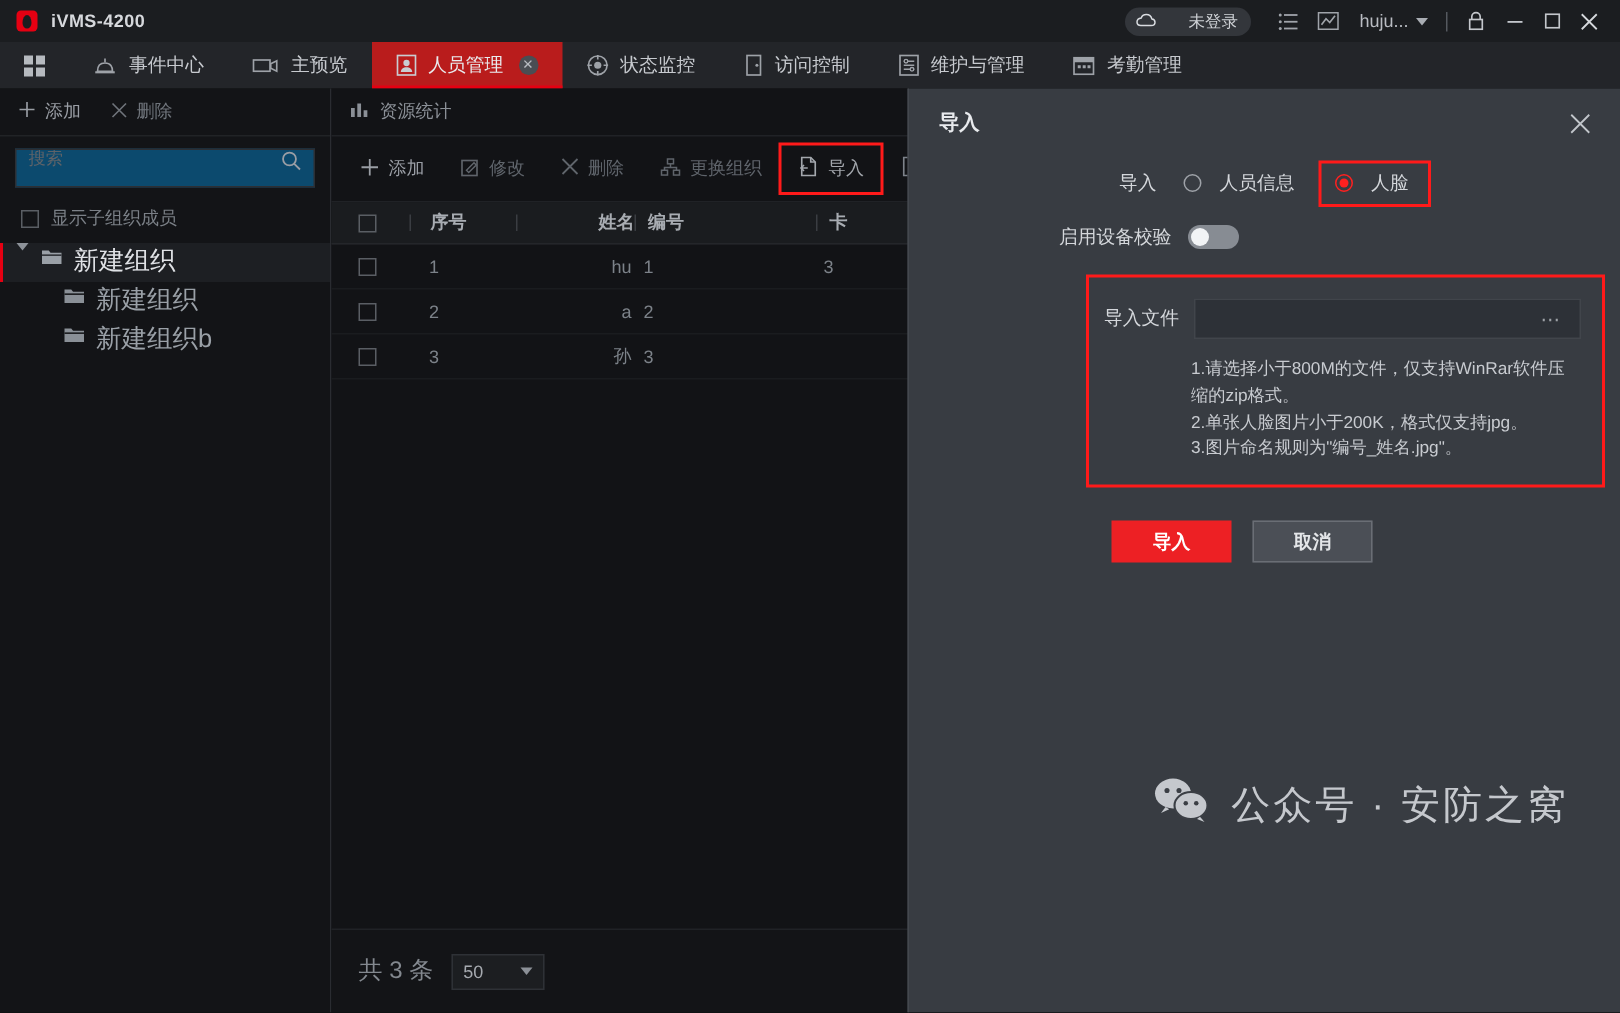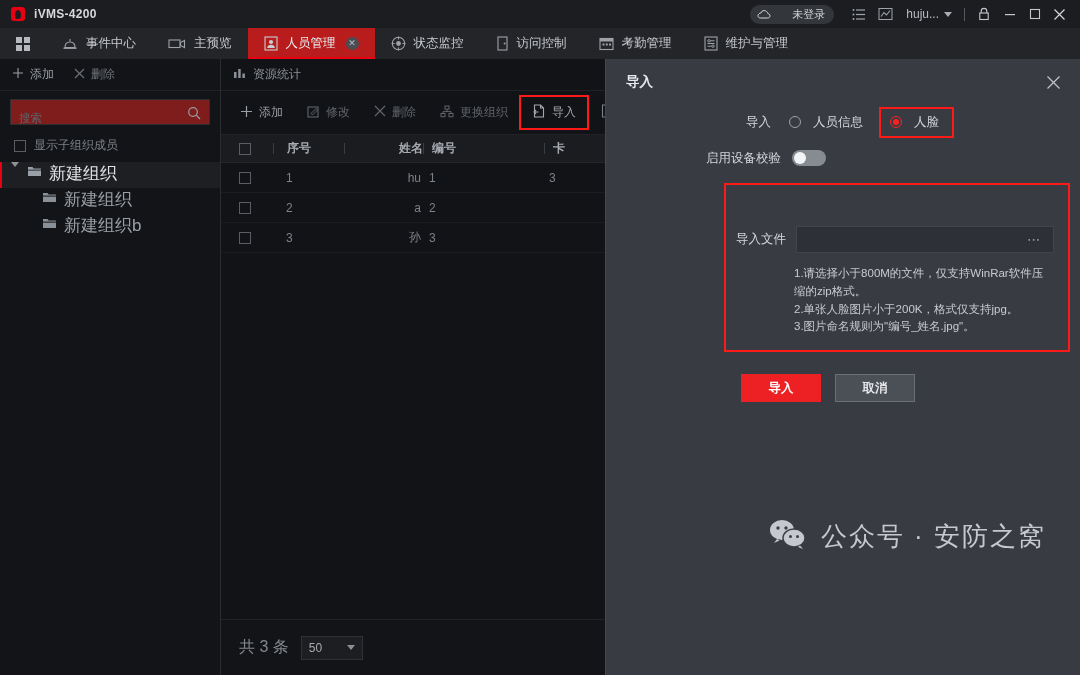--- a/index.html
+++ b/index.html
@@ -85,22 +85,22 @@
     background: #131417; border-right: 1px solid #2a2c31;
   }
   .lp-toolbar {
     height: 32px; display: flex; align-items: center; padding-left: 12px; gap: 20px;
     border-bottom: 1px solid #212326;
   }
   .lp-btn { display: flex; align-items: center; gap: 6px; font-size: 12px; color: #6f747b; }
   .lp-btn.enabled { color: #9a9ea5; }
   .lp-search-wrap { padding: 8px 10px 6px 10px; }
   .lp-search {
-    height: 26px; background: #7f1d1d; border: 1px solid #2c2f34;
-    display: flex; align-items: flex-end; padding: 0 8px;
+    height: 26px; background: #0c4a6e; border: 1px solid #2c2f34;
+    display: flex; align-items: flex-start; padding: 0 8px;
   }
   .lp-search input {
     flex: 1; background: transparent; border: none; outline: none;
     color: #b9bcc2; font-size: 11.5px; font-family: inherit;
   }
   .lp-search input::placeholder { color: #5e6369; }
   .lp-check-row {
     display: flex; align-items: center; gap: 8px; padding: 6px 0 8px 14px;
     font-size: 12px; color: #7b8087;
   }
@@ -200,21 +200,21 @@
   .toggle {
     width: 34px; height: 16px; border-radius: 8px; background: #878c93; position: relative;
   }
   .toggle::after {
     content: ""; position: absolute; left: 2px; top: 2px; width: 12px; height: 12px;
     border-radius: 50%; background: #f2f4f6;
   }
   .file-box {
     margin: 6px 10px 0 118px; border: 2px solid #ff1a1a; padding: 14px 14px 14px 10px;
   }
-  .file-row { display: flex; align-items: center; gap: 10px; margin-top: 27px; }
+  .file-row { display: flex; align-items: center; gap: 10px; }
   .file-lbl { font-size: 12.5px; color: #d4d7db; white-space: nowrap; }
   .file-input {
     flex: 1; height: 27px; background: #2d3137; border: 1px solid #41454b;
     display: flex; align-items: center; justify-content: flex-end; padding-right: 12px;
     color: #9da1a7; font-size: 13px; letter-spacing: 1px;
   }
   .notes { margin: 12px 0 0 58px; }
   .note-line { font-size: 11.5px; color: #c8cbd0; line-height: 1.55; }
   .dlg-actions {
     display: flex; gap: 14px; margin: 22px 0 0 0; justify-content: center; padding-right: 30px;
@@ -356,41 +356,41 @@
         <svg width="13" height="15" viewBox="0 0 13 15">
             <rect x="2" y="1" width="9" height="13" fill="none" stroke="#9ea2a8" stroke-width="1.1"></rect>
             <circle cx="8.6" cy="7.5" r="1" fill="#9ea2a8"></circle>
           </svg>
       </span>
       <span>访问控制</span>
     </div>
 
     <div class="nav-tab">
       <span class="ti">
+        <svg width="14" height="15" viewBox="0 0 14 15">
+            <rect x="1" y="1" width="12" height="13" fill="none" stroke="#9ea2a8" stroke-width="1.1"></rect>
+            <path d="M3.5 4.8h7M3.5 7.5h7M3.5 10.2h7" stroke="#9ea2a8" stroke-width="1"></path>
+            <circle cx="5" cy="4.8" r="1.2" fill="#232529" stroke="#9ea2a8" stroke-width=".9"></circle>
+            <circle cx="9" cy="10.2" r="1.2" fill="#232529" stroke="#9ea2a8" stroke-width=".9"></circle>
+          </svg>
+      </span>
+      <span>维护与管理</span>
+    </div>
+
+    <div class="nav-tab">
+      <span class="ti">
         <svg width="15" height="15" viewBox="0 0 15 15">
             <rect x="1" y="2.5" width="13" height="11" fill="none" stroke="#9ea2a8" stroke-width="1.1"></rect>
             <rect x="1" y="2.5" width="13" height="3" fill="#9ea2a8"></rect>
             <rect x="3.5" y="7.5" width="2" height="2" fill="#9ea2a8"></rect>
             <rect x="6.8" y="7.5" width="2" height="2" fill="#9ea2a8"></rect>
             <rect x="10" y="7.5" width="2" height="2" fill="#9ea2a8"></rect>
           </svg>
       </span>
       <span>考勤管理</span>
-    </div>
-
-    <div class="nav-tab">
-      <span class="ti">
-        <svg width="14" height="15" viewBox="0 0 14 15">
-            <rect x="1" y="1" width="12" height="13" fill="none" stroke="#9ea2a8" stroke-width="1.1"></rect>
-            <path d="M3.5 4.8h7M3.5 7.5h7M3.5 10.2h7" stroke="#9ea2a8" stroke-width="1"></path>
-            <circle cx="5" cy="4.8" r="1.2" fill="#232529" stroke="#9ea2a8" stroke-width=".9"></circle>
-            <circle cx="9" cy="10.2" r="1.2" fill="#232529" stroke="#9ea2a8" stroke-width=".9"></circle>
-          </svg>
-      </span>
-      <span>维护与管理</span>
     </div>
   </div>
 
   <div class="left-panel">
     <div class="lp-toolbar">
       <div class="lp-btn enabled">
         <span>
           <svg width="12" height="12" viewBox="0 0 12 12">
               <path d="M6 1v10M1 6h10" stroke="#9a9ea5" stroke-width="1.1"></path>
             </svg>

